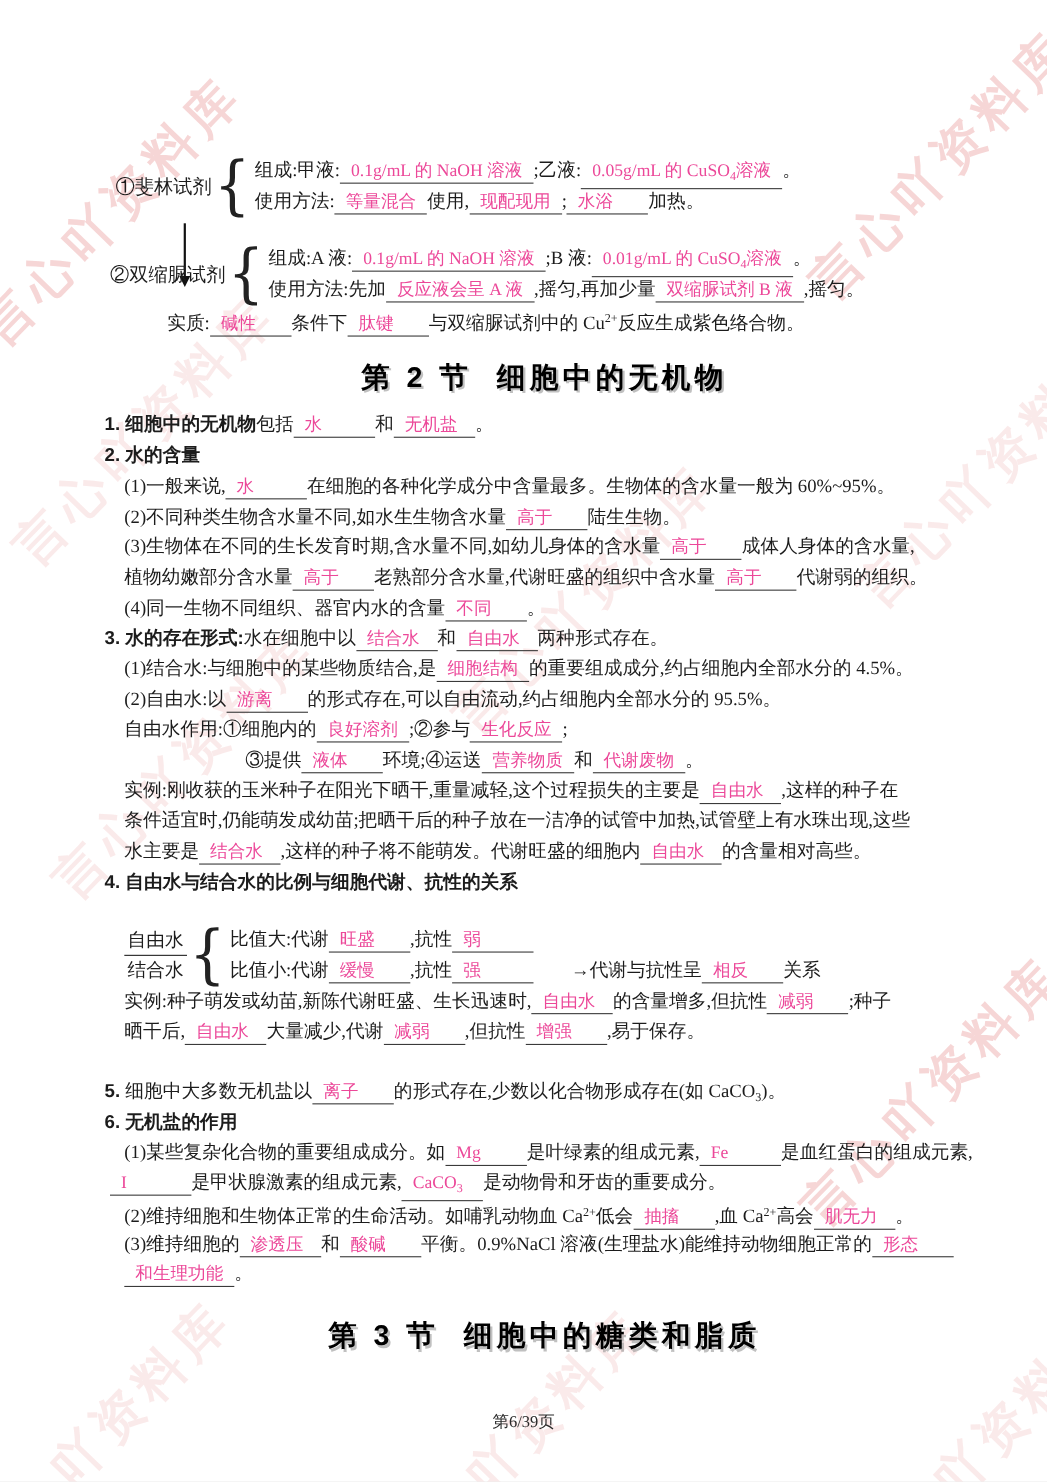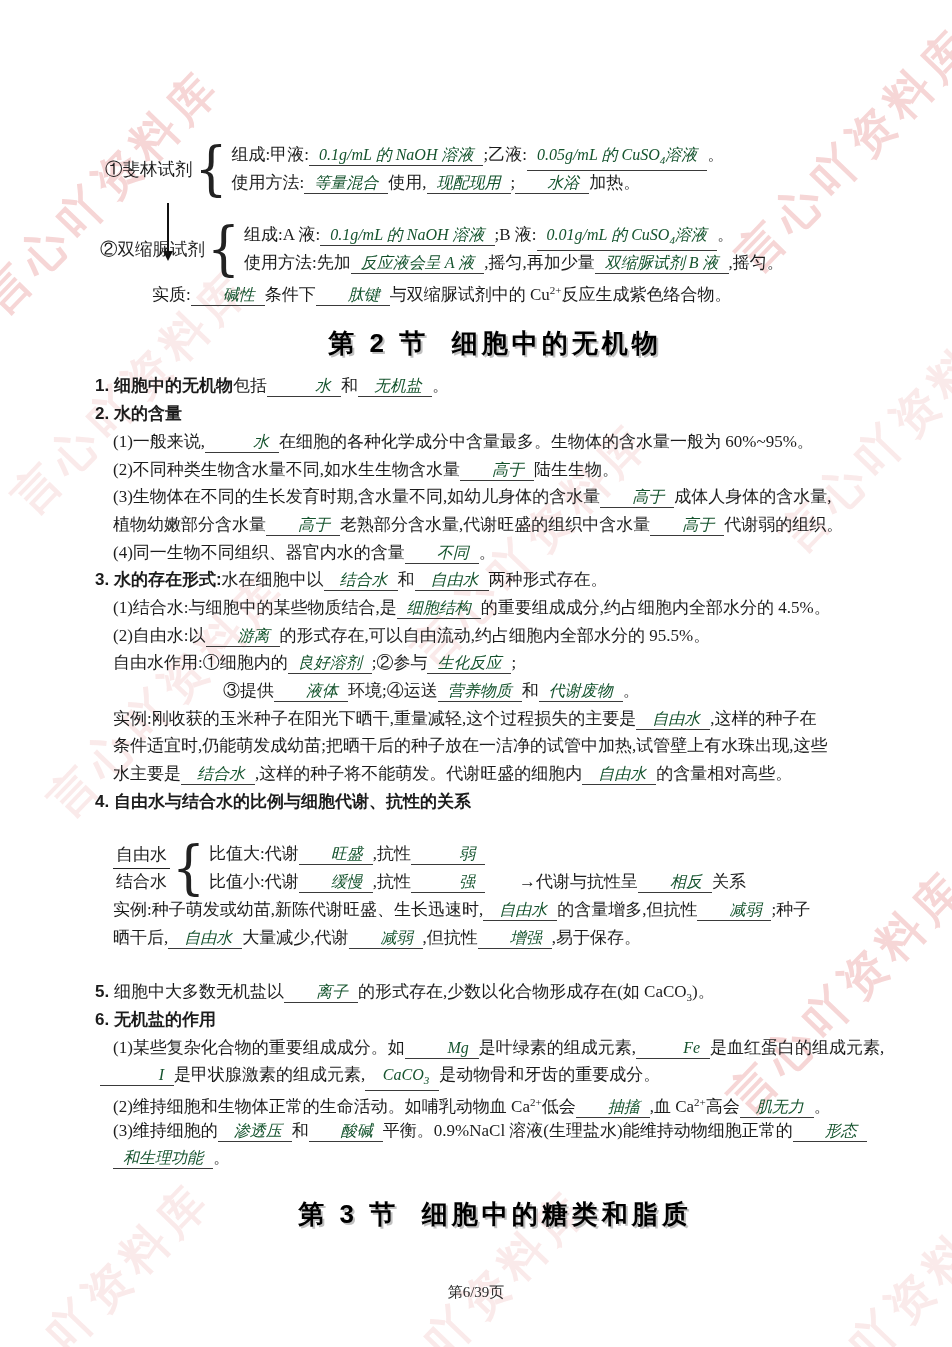--- a/index.html
+++ b/index.html
@@ -45,24 +45,24 @@
     height:27.7px;line-height:27.7px;
     font-size:17px;
     white-space:nowrap;
   }
   .seg-n{font-family:"Liberation Serif","DejaVu Serif",serif;}
   .seg-b{font-family:"Liberation Sans","DejaVu Sans",sans-serif;font-weight:700;}
   .seg-sp{font-size:11px;vertical-align:6px;}
   .seg-sb{font-size:11px;vertical-align:-4px;}
   .blank{
     display:inline-block;
-    min-width:54px;text-align:right;
+    min-width:54px;text-align:left;
     padding:0 10px;line-height:20px;
     border-bottom:1.6px solid #3a3a3a;
-    color:#14532d;font-size:16px;font-style:italic;
+    color:#ec4899;font-size:16px;
   }
   .red-sub{font-size:11px;vertical-align:-4px;}
   .mt{margin-top:27px;}
   
   .brace-item,.ratio-item{display:flex;align-items:center;margin-top:25px;}
   .brace-label{font-size:17.5px;white-space:nowrap;}
   .brace-glyph{
     font-family:"DejaVu Serif",serif;font-weight:400;
     font-size:52px;line-height:1;transform:scaleY(1.12);
     margin:0 4px 0 2px;color:#222;

